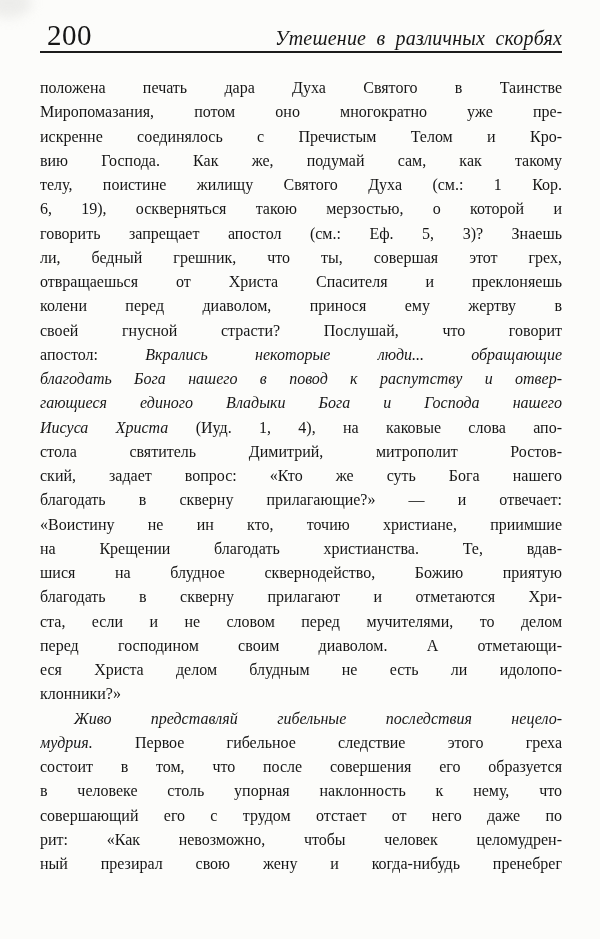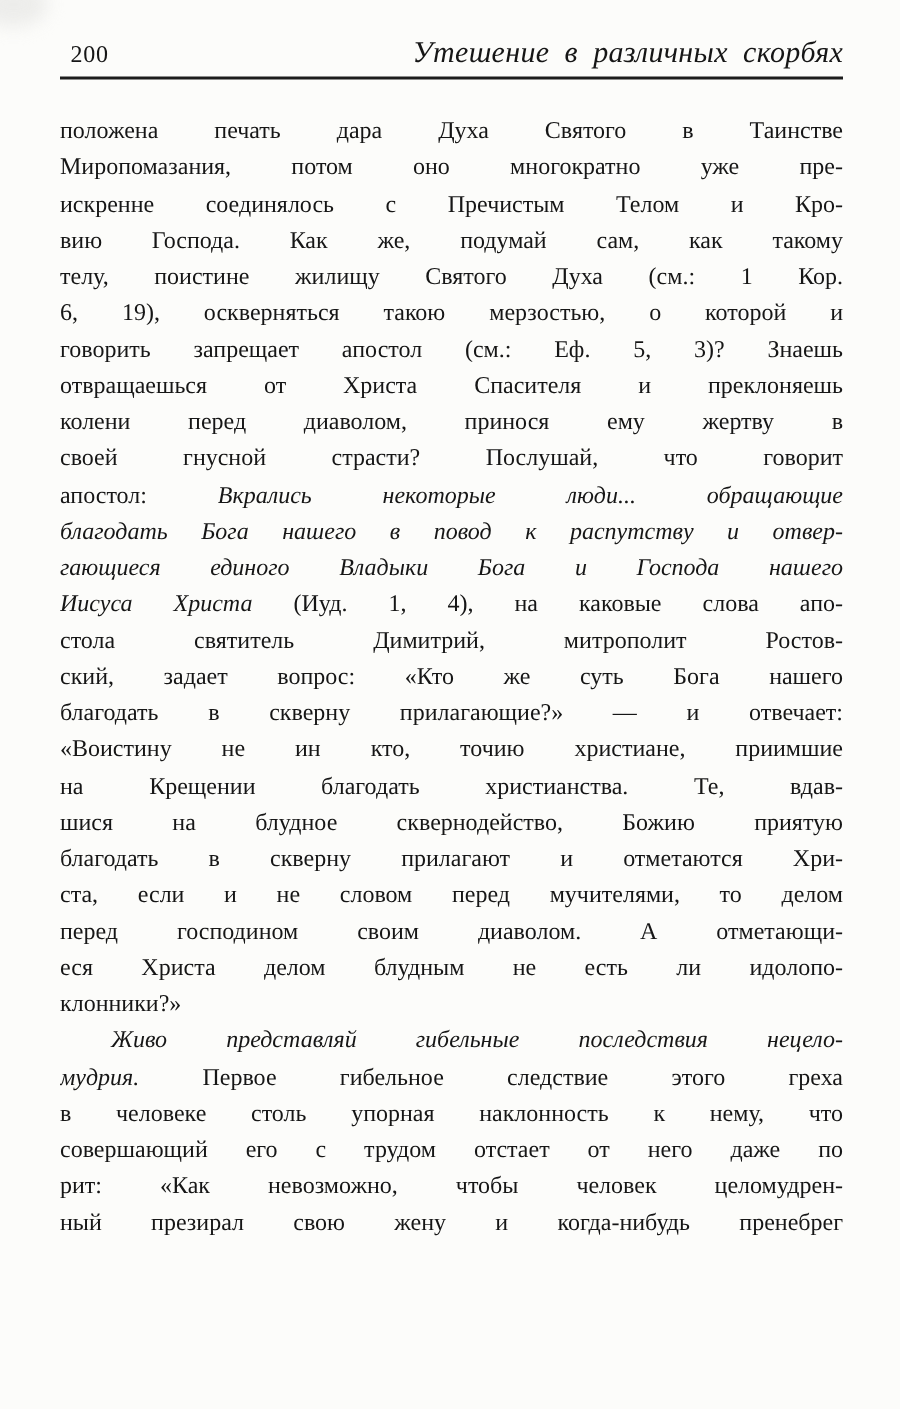--- a/index.html
+++ b/index.html
@@ -35,21 +35,21 @@
     padding: 24px 38px 0 40px;
   }
   .header-row {
     display: flex;
     justify-content: space-between;
     align-items: baseline;
     line-height: 22px;
     height: 24px;
   }
   .page-num {
-    font-size: 16px;
+    font-size: 29px;
     padding-left: 7px;
     letter-spacing: 0.5px;
   }
   .running-title {
     font-style: italic;
     font-size: 20px;
     word-spacing: 5px;
     letter-spacing: 0.2px;
   }
   .header-rule {
@@ -92,20 +92,21 @@
     <div class="header-rule"></div>
     <div class="body-text">
         <div>
           <div class="line"><span>положена печать дара Духа Святого в Таинстве</span></div>
           <div class="line"><span>Миропомазания, потом оно многократно уже пре-</span></div>
           <div class="line"><span>искренне соединялось с Пречистым Телом и Кро-</span></div>
           <div class="line"><span>вию Господа. Как же, подумай сам, как такому</span></div>
           <div class="line"><span>телу, поистине жилищу Святого Духа (см.: 1 Кор.</span></div>
           <div class="line"><span>6, 19), оскверняться такою мерзостью, о которой и</span></div>
           <div class="line"><span>говорить запрещает апостол (см.: Еф. 5, 3)? Знаешь</span></div>
+          <div class="line"><span>ли, бедный грешник, что ты, совершая этот грех,</span></div>
           <div class="line"><span>отвращаешься от Христа Спасителя и преклоняешь</span></div>
           <div class="line"><span>колени перед диаволом, принося ему жертву в</span></div>
           <div class="line"><span>своей гнусной страсти? Послушай, что говорит</span></div>
           <div class="line"><span>апостол: </span><span class="it">Вкрались некоторые люди... обращающие</span></div>
           <div class="line"><span class="it">благодать Бога нашего в повод к распутству и отвер-</span></div>
           <div class="line"><span class="it">гающиеся единого Владыки Бога и Господа нашего</span></div>
           <div class="line"><span class="it">Иисуса Христа</span><span> (Иуд. 1, 4), на каковые слова апо-</span></div>
           <div class="line"><span>стола святитель Димитрий, митрополит Ростов-</span></div>
           <div class="line"><span>ский, задает вопрос: «Кто же суть Бога нашего</span></div>
           <div class="line"><span>благодать в скверну прилагающие?» — и отвечает:</span></div>
@@ -114,20 +115,21 @@
           <div class="line"><span>шися на блудное сквернодейство, Божию приятую</span></div>
           <div class="line"><span>благодать в скверну прилагают и отметаются Хри-</span></div>
           <div class="line"><span>ста, если и не словом перед мучителями, то делом</span></div>
           <div class="line"><span>перед господином своим диаволом. А отметающи-</span></div>
           <div class="line"><span>еся Христа делом блудным не есть ли идолопо-</span></div>
           <div class="line no-just"><span>клонники?»</span></div>
         </div>
         <div>
           <div class="line indent"><span class="it">Живо представляй гибельные последствия нецело-</span></div>
           <div class="line"><span class="it">мудрия.</span><span> Первое гибельное следствие этого греха</span></div>
+          <div class="line"><span>состоит в том, что после совершения его образуется</span></div>
           <div class="line"><span>в человеке столь упорная наклонность к нему, что</span></div>
           <div class="line"><span>совершающий его с трудом отстает от него даже по</span></div>
           <div class="line"><span>рит: «Как невозможно, чтобы человек целомудрен-</span></div>
           <div class="line"><span>ный презирал свою жену и когда-нибудь пренебрег</span></div>
         </div>
       </div>
   </div>
 </div>
 
 </body></html>

